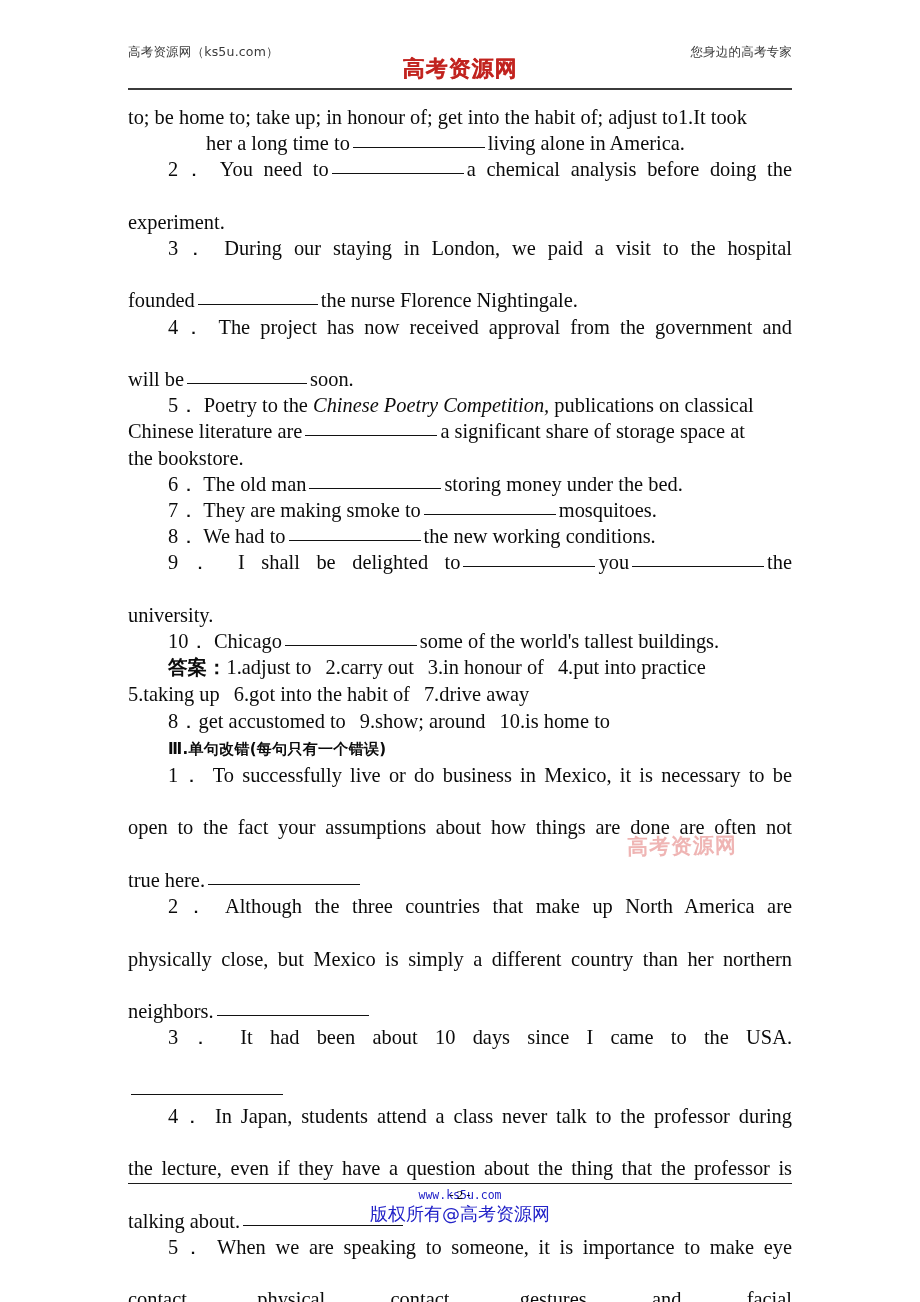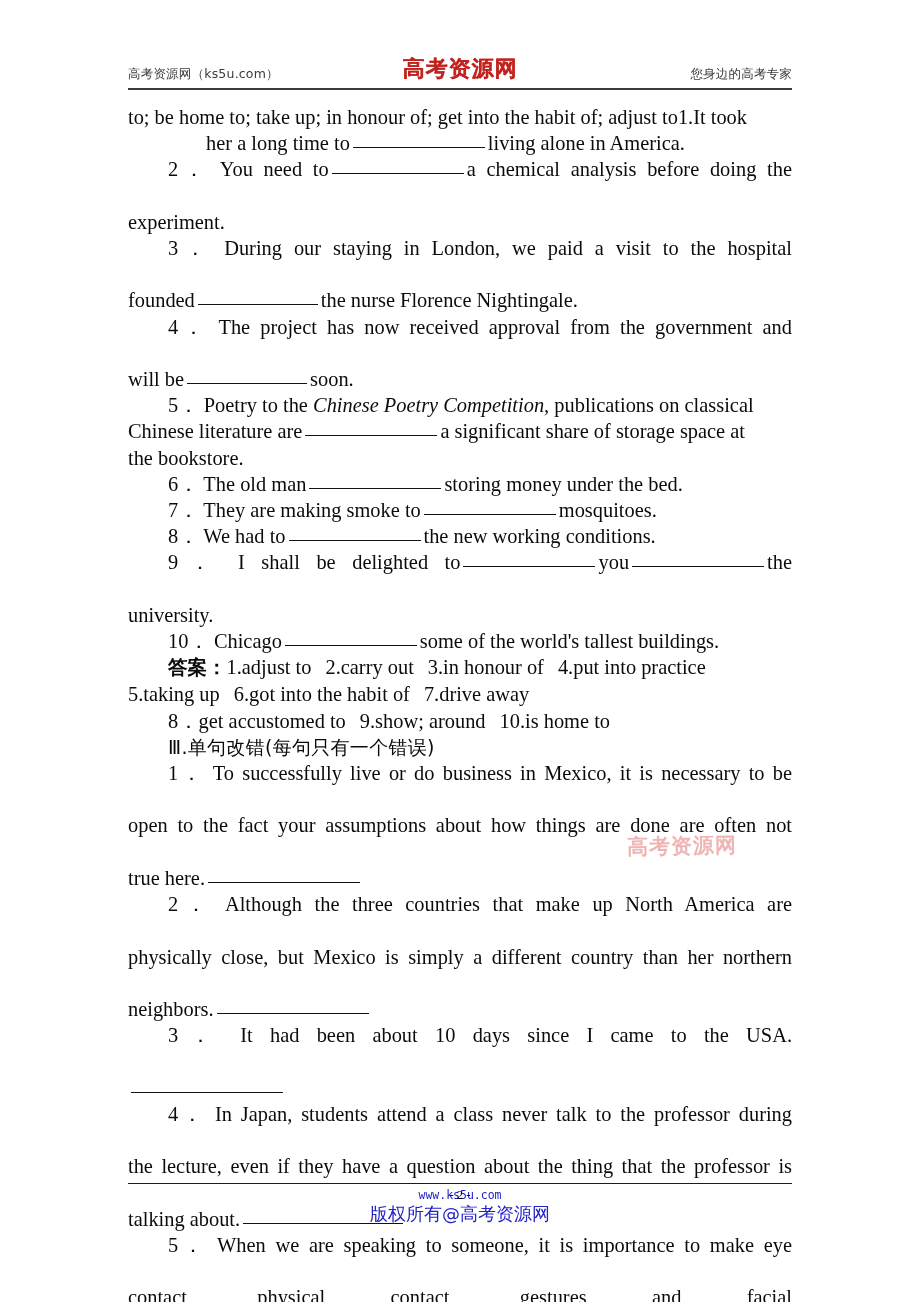--- a/index.html
+++ b/index.html
@@ -26,21 +26,21 @@
   
   .header {
     position: absolute;
     left: 128px;
     top: 44px;
     width: 664px;
     height: 46px;
   }
   .header-row {
     display: flex;
-    align-items: flex-end;
+    align-items: flex-start;
     justify-content: space-between;
     height: 42px;
     position: relative;
   }
   .hdr-left, .hdr-right {
     font-family: "DejaVu Sans", "Liberation Sans", sans-serif;
     font-size: 12.5px;
     color: #3a3a3a;
     letter-spacing: 0.2px;
     white-space: nowrap;
@@ -149,22 +149,22 @@
     margin: 0 3px;
   }
   .blank.b-md  { width: 120px; }
   .blank.b-lg  { width: 132px; }
   .blank.b-ans { width: 152px; }
   .blank.b-ans2{ width: 160px; }
 
   
   .cn-head {
     font-family: "DejaVu Sans", "Liberation Sans", sans-serif;
-    font-size: 19px;
-    font-weight: 400;
+    font-size: 15px;
+    font-weight: 700;
     letter-spacing: 0.3px;
   }
   .cn-ans {
     font-family: "DejaVu Sans", "Liberation Sans", sans-serif;
     font-weight: bold;
     font-size: 19.5px;
   }
   .sp { display: inline-block; width: 14px; }
 
   

